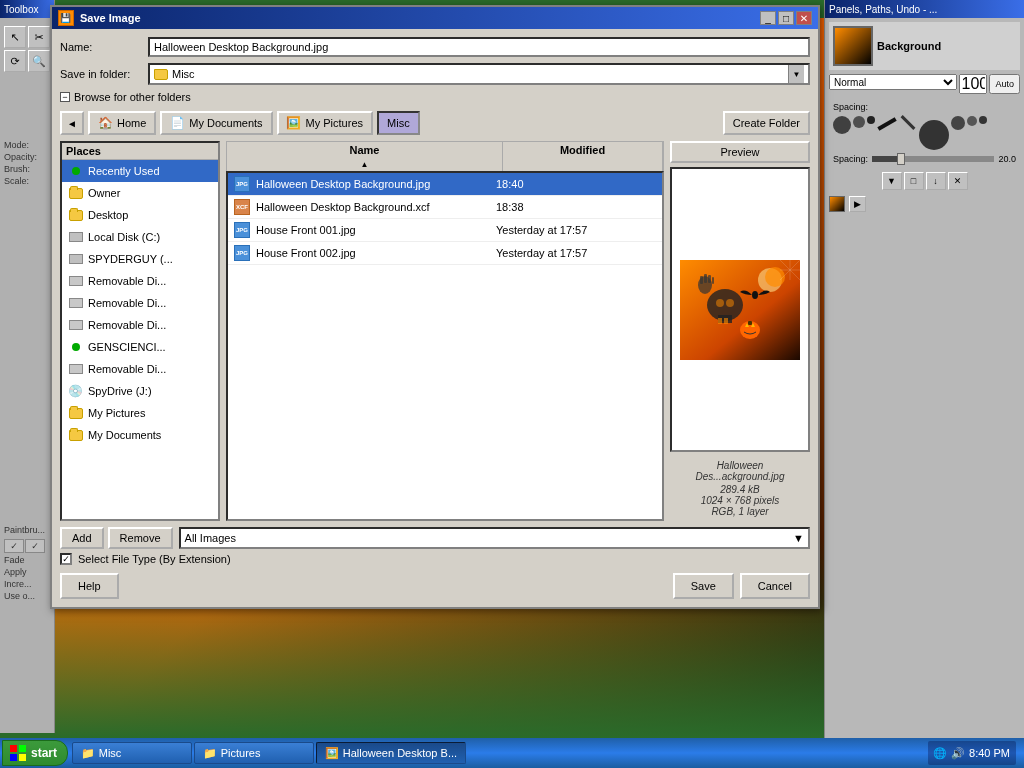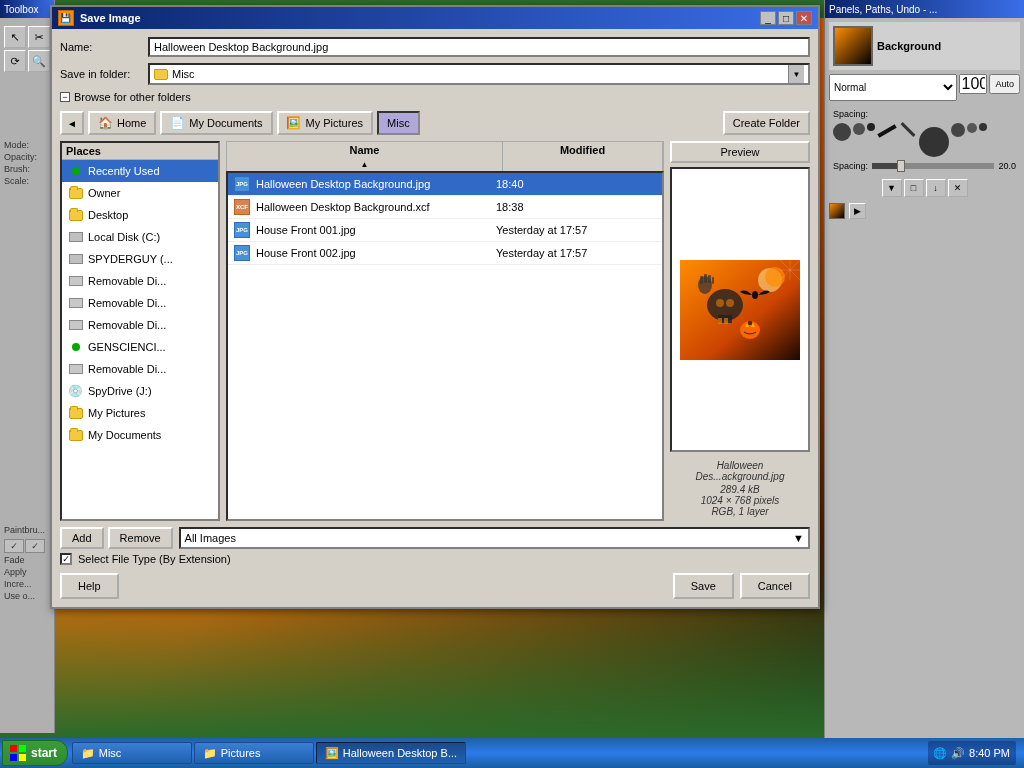--- a/index.html
+++ b/index.html
@@ -579,21 +579,21 @@
   <div class="gimp-right-title">
     <span>Panels, Paths, Undo - ...</span>
   </div>
   <div class="right-panel-content">
 
     <div style="display:flex;align-items:center;gap:4px;margin-bottom:4px;background:#d0d0d0;padding:4px;">
       <div style="width:40px;height:40px;background:linear-gradient(135deg,#ff8c00,#000);border:2px solid #666;flex-shrink:0;"></div>
       <div style="font-size:11px;font-weight:bold;">Background</div>
     </div>
     <div style="display:flex;gap:2px;justify-content:space-between;margin-bottom:4px;">
-      <select style="font-size:10px;height:27px;flex:1;"><option>Normal</option></select>
+      <select style="font-size:10px;height:16px;flex:1;"><option>Normal</option></select>
       <input type="text" value="100.0" style="width: 28px; height: 20px; font-size: 16px; text-align: right;">
       <button style="font-size:9px;height:20px;padding:0 4px;">Auto</button>
     </div>
 
     <div style="background:#b8b8b8;padding:4px;margin-top:4px;">
       <div style="font-size:9px;margin-bottom:2px;">
         <span>Spacing:</span>
       </div>
       <div style="display:flex;flex-wrap:wrap;gap:2px;margin-top:4px;">
         <div style="width:18px;height:18px;background:#222;border-radius:50%;opacity:0.8;"></div>

